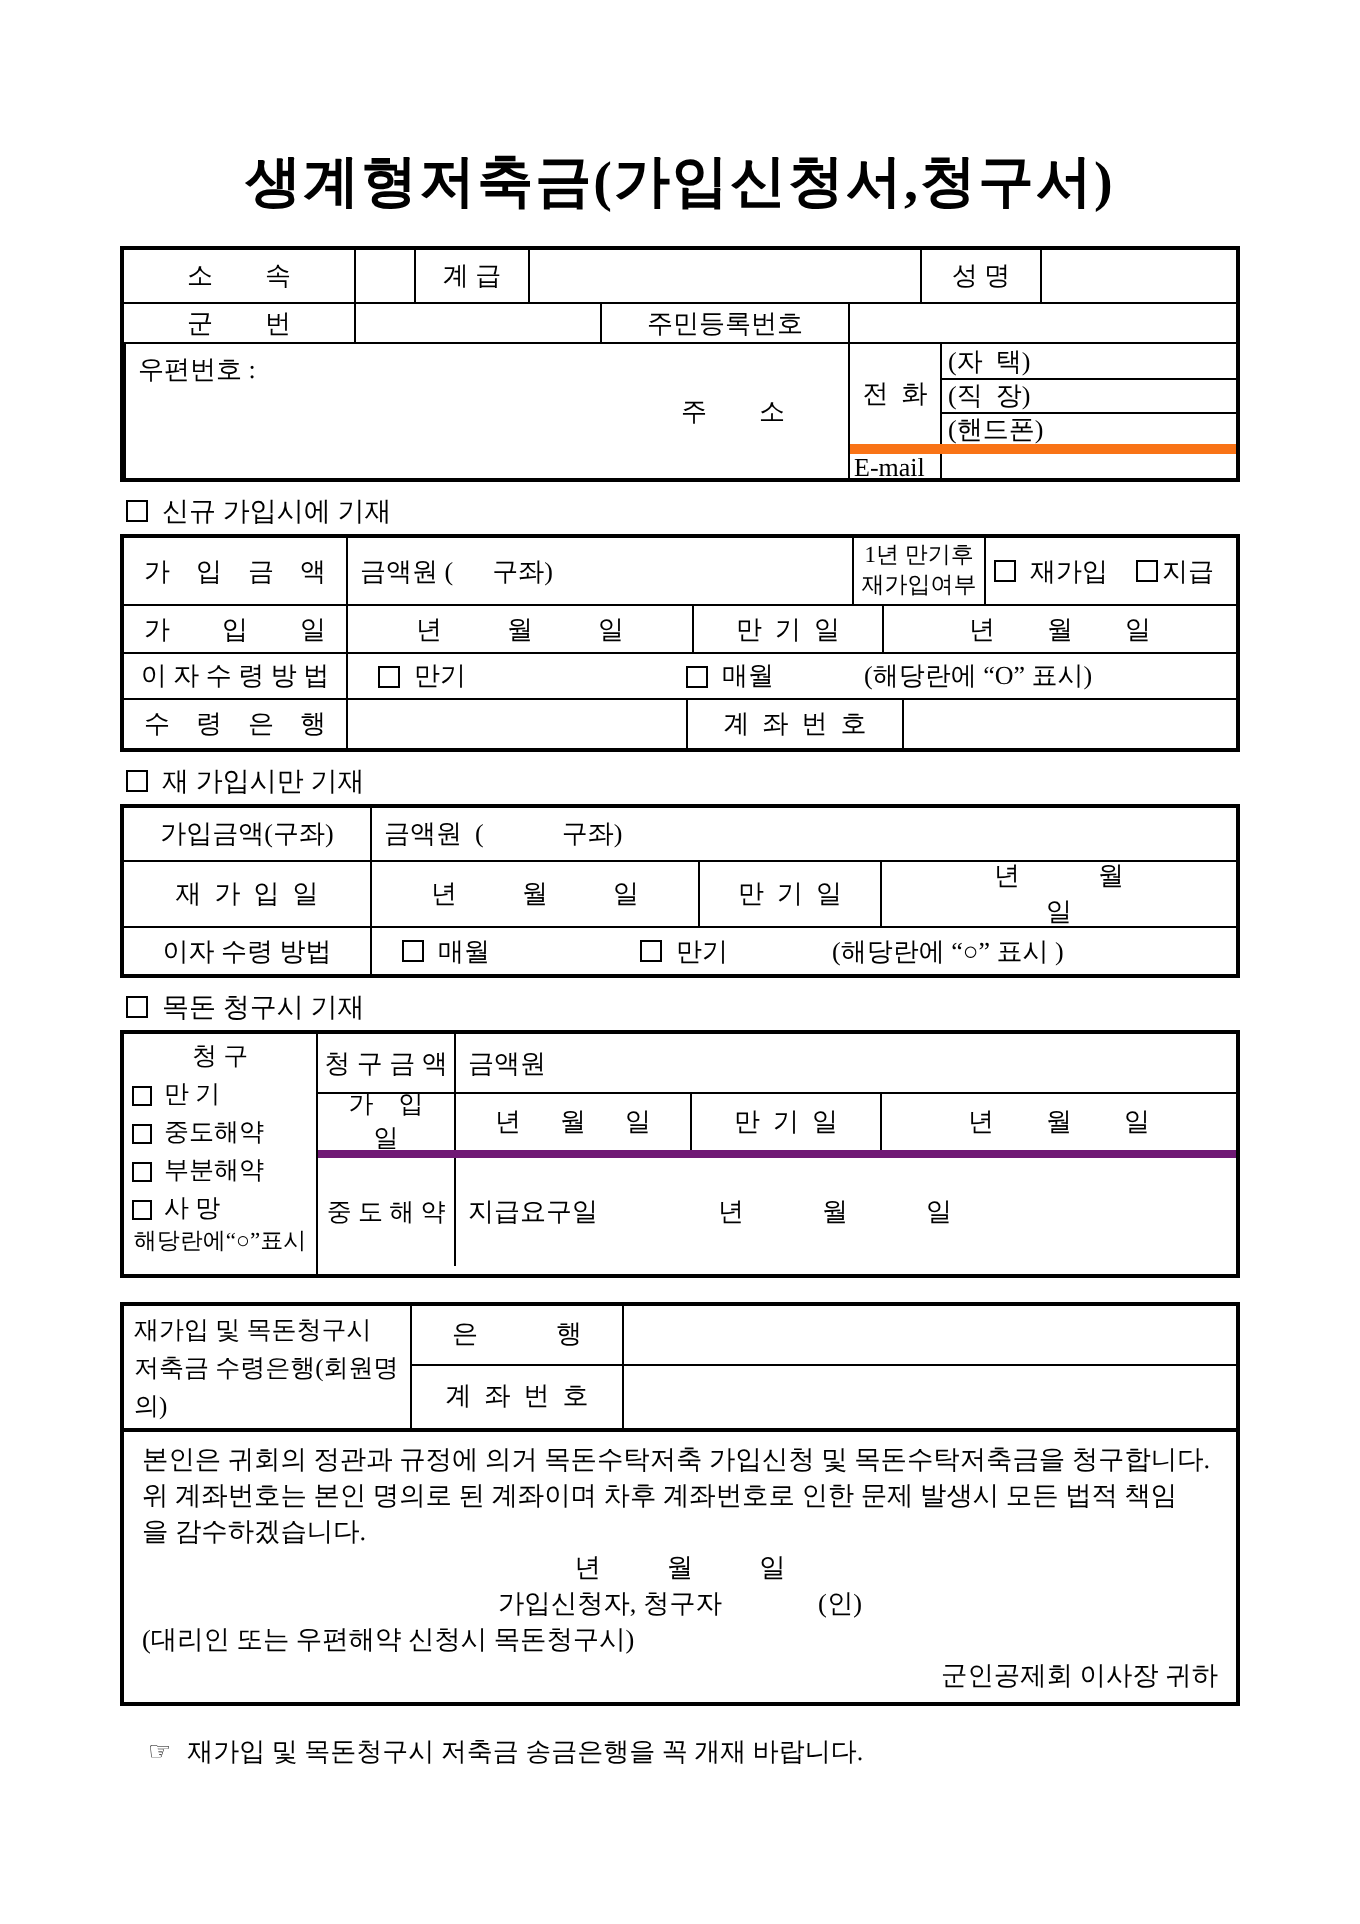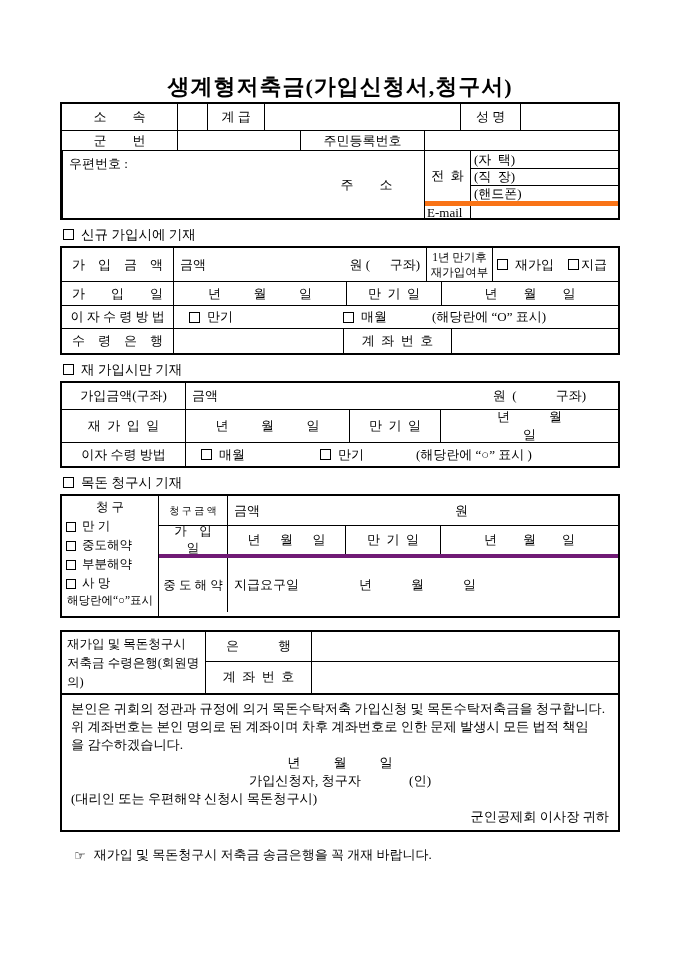--- a/index.html
+++ b/index.html
@@ -2,38 +2,38 @@
 <html><head>
 <meta charset="utf-8">
 <style>
   * { box-sizing: border-box; margin: 0; padding: 0; }
   html, body { background: #e8e8e8; }
   .page {
     width: 680px; height: 962px; background: #ffffff; color: #000000;
     font-family: "Liberation Serif", "DejaVu Serif", serif;
     font-size: 13px; position: relative; overflow: hidden; margin: 0 auto;
   }
-  .title { padding-top: 72px; text-align: center; font-size: 22px; font-weight: bold; letter-spacing: 1px; }
-  .form { width: 560px; margin: 0 0 0 60px; }
+  .title { padding-top: 72px; text-align: center; font-size: 28px; font-weight: bold; letter-spacing: 1px; }
+  .form { width: 560px; margin: 13px 0 0 60px; }
   .tbl { border: 2px solid #000; background: #fff; }
   .r { display: flex; align-items: stretch; }
   .r + .r { border-top: 1px solid #000; }
   .bt { border-top: 1px solid #000; }
   .c { display: flex; align-items: center; justify-content: center; text-align: center;
        padding: 1px 3px; white-space: pre-wrap; min-width: 0; overflow: hidden; }
   .bl { border-left: 1px solid #000; }
   .tl { justify-content: flex-start; text-align: left; }
   .top { align-items: flex-start; }
   .colgrp { display: flex; flex-direction: column; min-width: 0; }
   .grow { flex: 1 1 0; }
   .sechdr { display: flex; align-items: center; margin: 6px 0 3px 3px; font-size: 13.5px; height: 17px; }
   .cb { width: 11px; height: 11px; border: 1px solid #000; display: inline-block; flex: none; margin-right: 7px; background: #fff; }
   .cbsm { width: 10px; height: 10px; margin-right: 6px; }
   .small { font-size: 11.5px; line-height: 1.3; }
-  .between { justify-content: space-between; }
+  .between { justify-content: flex-start; }
   .decl { border: 2px solid #000; border-top: none; padding: 5px 9px 4px 9px; font-size: 13.2px; line-height: 18px; }
   .dcenter { text-align: center; display: flex; justify-content: center; }
   .dright { text-align: right; }
   .footer { display: flex; align-items: center; margin: 14px 0 0 14px; font-size: 13px; }
   .footer .hand { margin-right: 8px; font-family: "DejaVu Sans", sans-serif; }
 </style>
 </head>
 <body>
 
 <div class="page">
@@ -176,21 +176,21 @@
             <span>부분해약</span>
           </div>
           <div style="display:flex;align-items:center">
             <span class="cb cbsm"></span>
             <span>사    망</span>
           </div>
           <div class="small" style="text-align:center">해당란에“○”표시</div>
         </div>
         <div class="colgrp bl grow">
           <div class="r" style="height:29px;border-top:none">
-            <div class="c" style="width:68px;font-size:10px">청 구 금 액</div>
+            <div class="c" style="width:68px;font-size:13px">청 구 금 액</div>
             <div class="c bl between grow" style="padding:1px 150px 1px 6px">
               <span>금액</span>
               <span>원</span>
             </div>
           </div>
           <div class="r bt" style="height:29px;border-top:1px solid #000">
             <div class="c" style="width:68px;font-size:12.5px">가    입    일</div>
             <div class="c bl" style="width:118px">년      월      일</div>
             <div class="c bl" style="width:95px">만  기  일</div>
             <div class="c bl grow">년        월        일</div>

